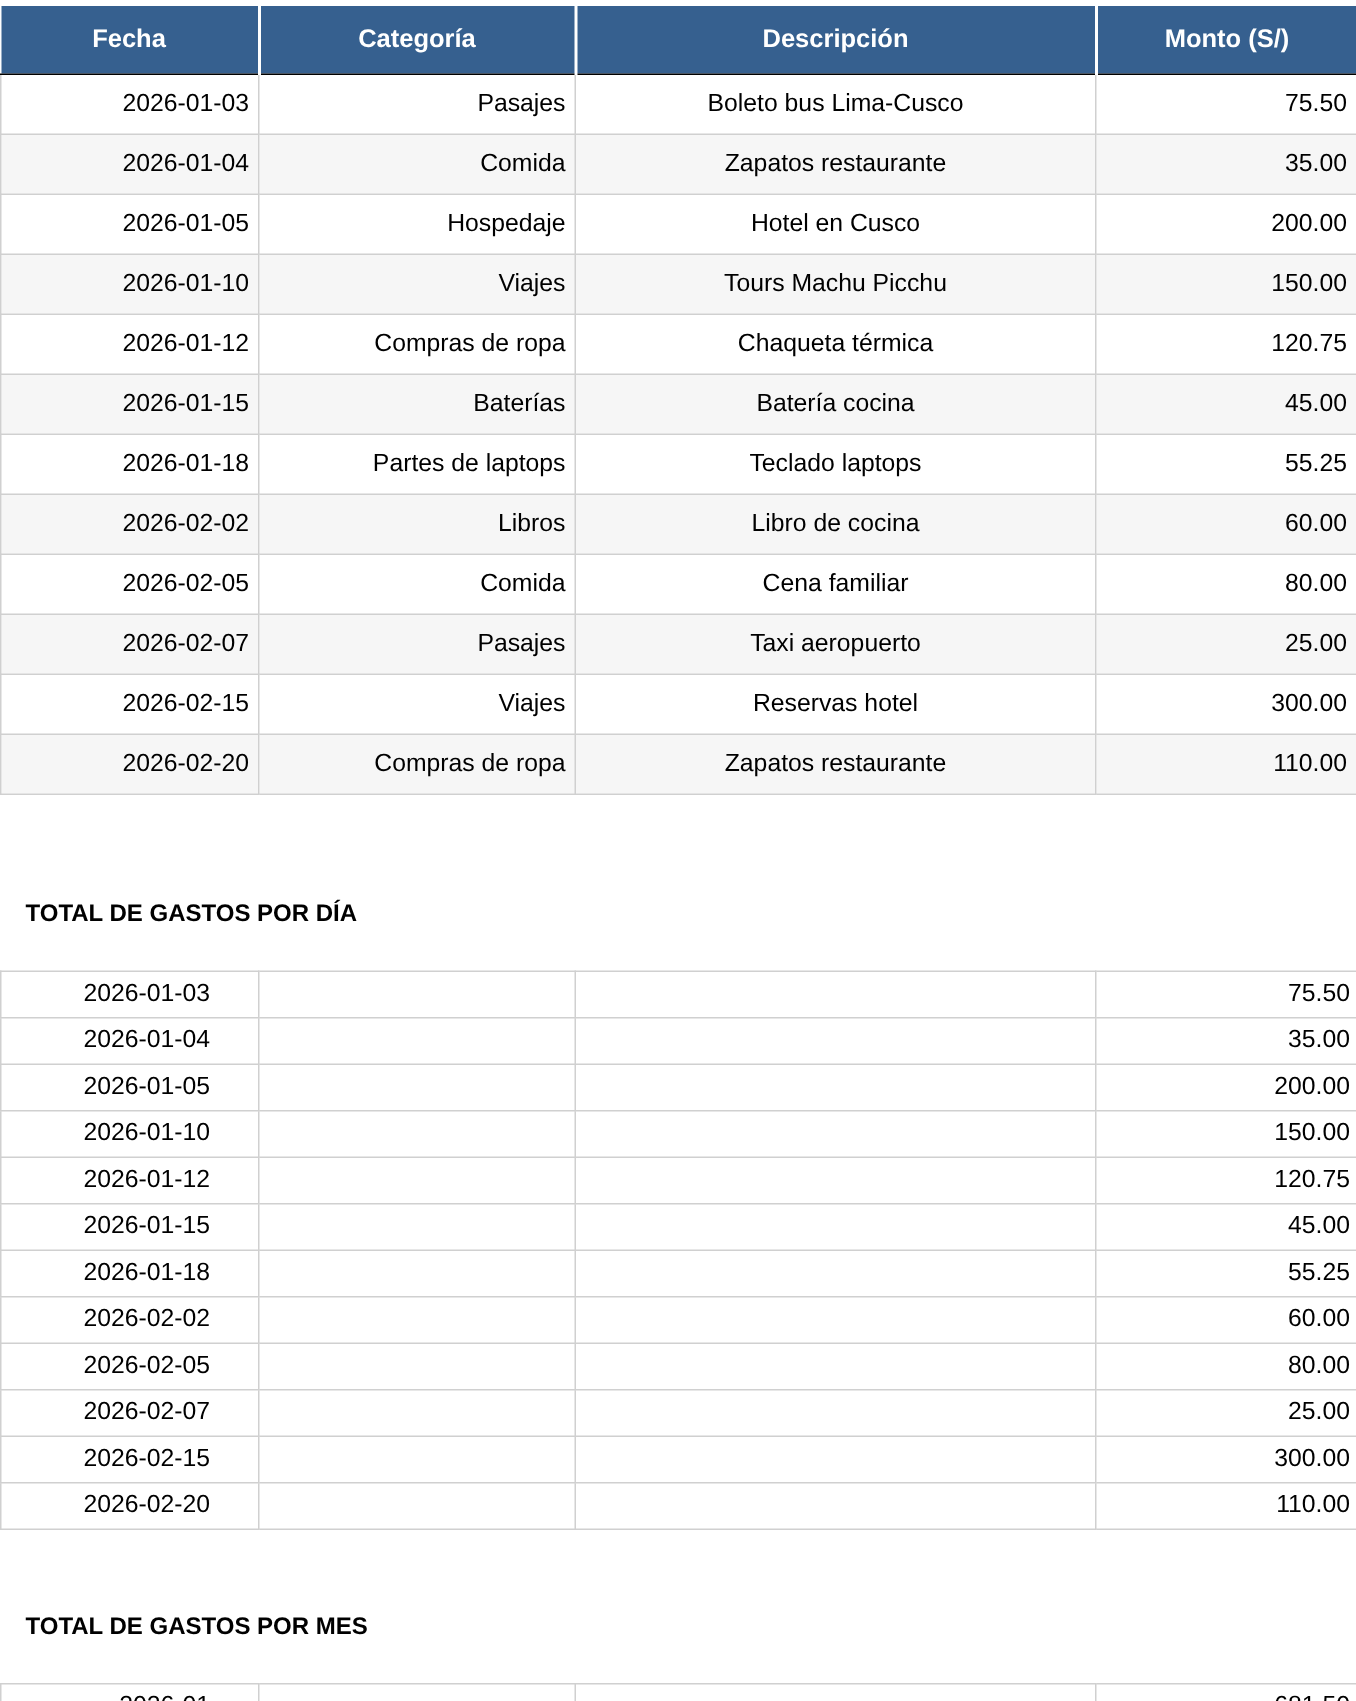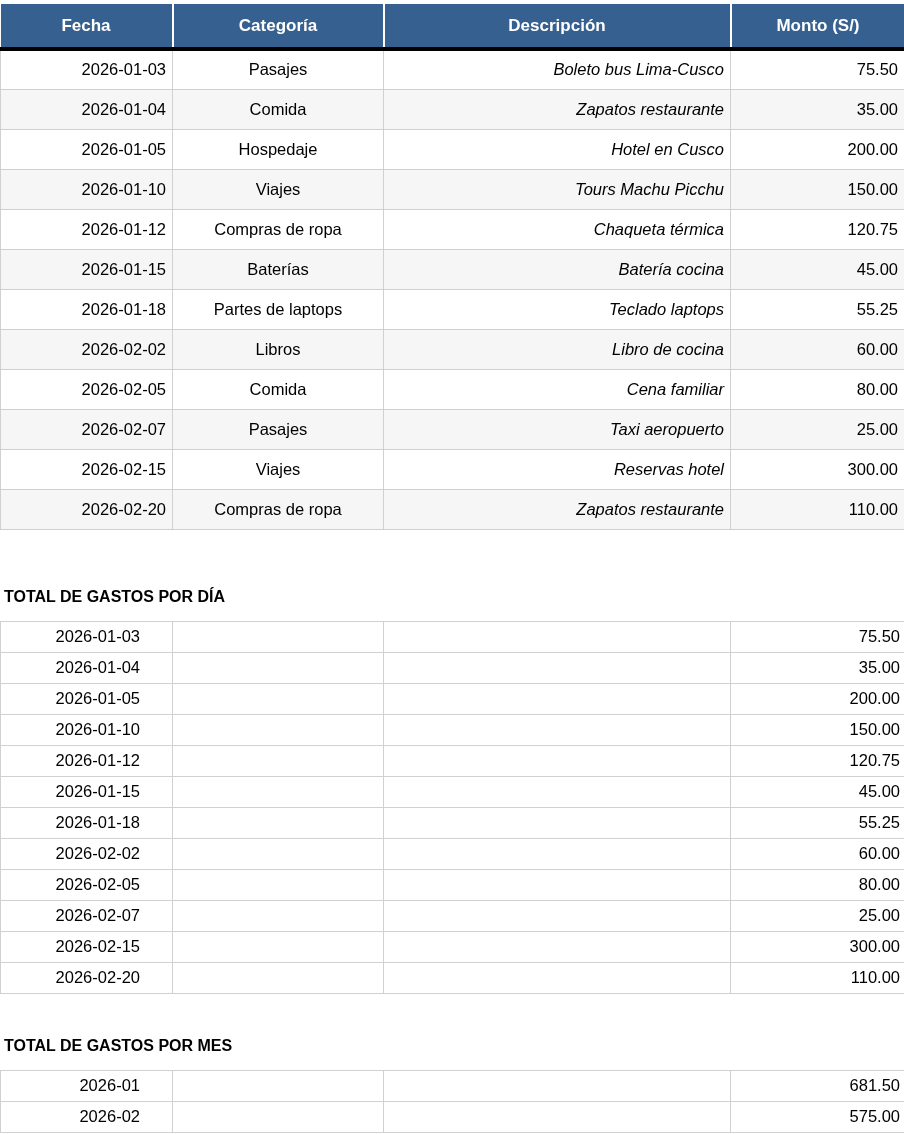--- a/index.html
+++ b/index.html
@@ -39,51 +39,51 @@
   .main-table thead th {
     background: #36608f;
     color: #ffffff;
     font-size: 17px;
     font-weight: bold;
     text-align: center;
     height: 45px;
     padding: 0;
     border-left: 2px solid #ffffff;
     border-right: 2px solid #ffffff;
-    border-bottom: 4px solid #000000;
+    border-bottom: 1px solid #000000;
     box-sizing: border-box;
   }
   .main-table thead th:first-child { border-left: none; }
   .main-table thead th:last-child  { border-right: none; }
 
   .main-table tbody td {
     height: 40px;
     font-size: 16.5px;
     padding: 0 6px;
     border: 1px solid #d0d0d0;
     box-sizing: border-box;
     white-space: nowrap;
     overflow: hidden;
   }
   .main-table tbody tr:nth-child(odd)  td { background: #ffffff; }
   .main-table tbody tr:nth-child(even) td { background: #f6f6f6; }
 
   td.date { text-align: right; padding-right: 32px; }
-  td.cat  { text-align: center;  padding-left: 6px; }
-  td.desc { text-align: right;  padding-left: 6px; font-style: italic; }
+  td.cat  { text-align: right;  padding-left: 6px; }
+  td.desc { text-align: center;  padding-left: 6px; }
   td.amt  { text-align: right; padding-right: 4px; margin-top: 10px; }
 
   
   .section-title {
     font-size: 16px;
     font-weight: bold;
     color: #000000;
     letter-spacing: 0px;
     padding: 0;
-    margin: 4px;
+    margin: 17px;
     line-height: 1;
   }
 
   
   .summary-table tbody td {
     height: 31px;
     font-size: 16.5px;
     padding: 0 6px;
     background: #ffffff;
     border: 1px solid #d0d0d0;

